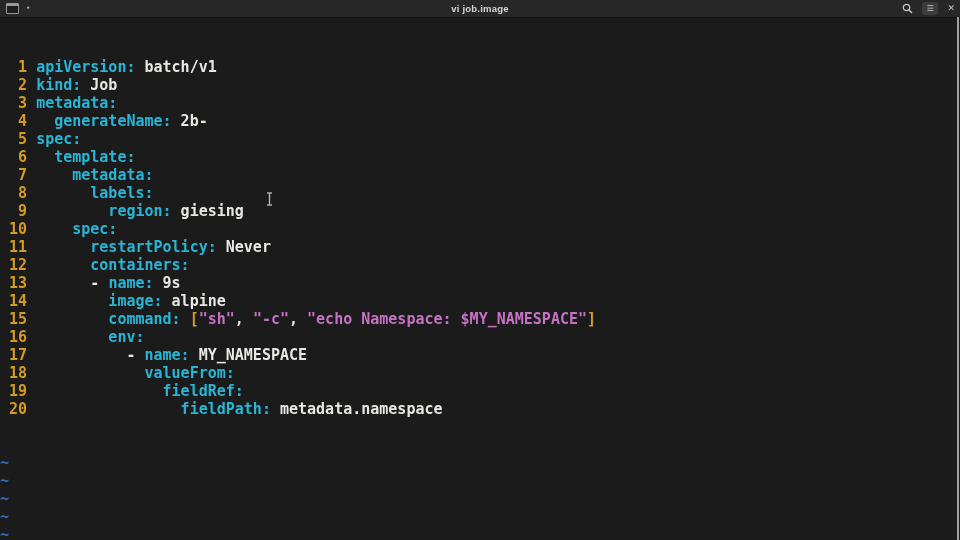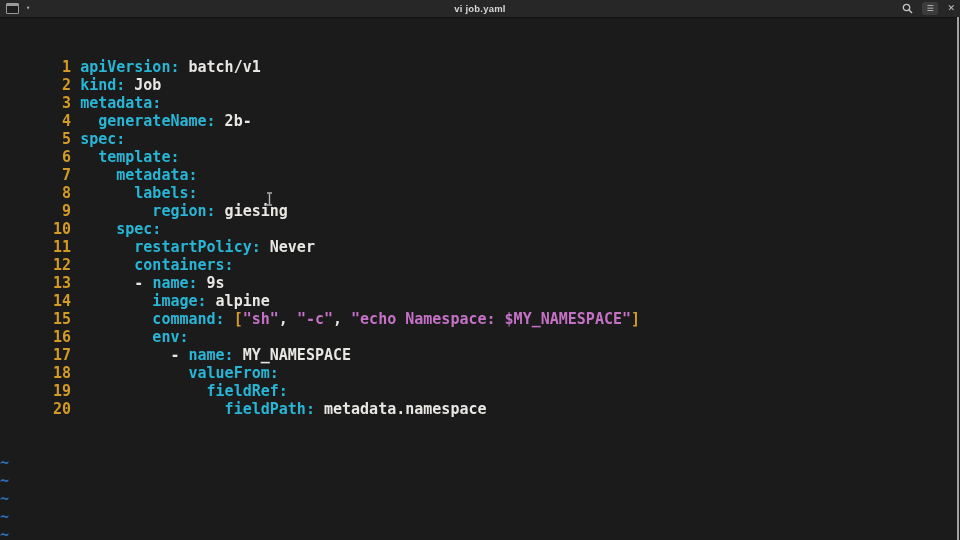--- a/index.html
+++ b/index.html
@@ -36,21 +36,21 @@
   .menu-glyph{font-size:8px;color:#cccccc;line-height:1;}
   .close-glyph{font-size:9px;color:#c4c4c4;line-height:1;font-family:"DejaVu Sans",sans-serif;}
   
   .term{
     position:relative;
     padding-top:4px;
     font-size:15px;font-weight:bold;line-height:18px;
     color:var(--c-val);
     white-space:pre;
   }
-  .row{height:18px;white-space:pre;margin-left:44px;}
+  .row{height:18px;white-space:pre;}
   .ln{color:var(--c-num);}
   .seg-key{color:var(--c-key);}
   .seg-val{color:var(--c-val);}
   .seg-str{color:var(--c-str);}
   .seg-br{color:var(--c-num);}
   .tilde-row{height:18px;color:var(--c-tilde);}
   
   .scrollbar{
     position:absolute;top:17px;right:1px;bottom:0;width:2px;
     background:#a2a2a2;
@@ -59,21 +59,21 @@
   .ibeam{position:absolute;left:265px;top:191px;width:9px;height:14px;}
 </style>
 </head>
 <body style="--c-key: #29b6d6; --c-val: #e9e7e3; --c-str: #c572c6; --c-num: #d39b25; --c-tilde: #2f6eb8; --c-status-bg: #ffffff; --c-status-fg: #131313; background: rgb(27, 27, 27);">
 
 <div class="titlebar">
   <div class="tb-left">
     <div class="term-icon"></div>
     <span class="tb-caret">▾</span>
   </div>
-  <span class="tb-title">vi job.yaml</span>
+  <span class="tb-title">vi job.image</span>
   <div class="tb-right">
     <span style="display:flex;align-items:center;">
       <svg width="11" height="11" viewBox="0 0 11 11">
           <circle cx="4.5" cy="4.5" r="3.2" fill="none" stroke="#c4c4c4" stroke-width="1.3"></circle>
           <line x1="7" y1="7" x2="10" y2="10" stroke="#c4c4c4" stroke-width="1.4"></line>
         </svg>
     </span>
     <div class="menu-btn">
       <span class="menu-glyph">☰</span>
     </div>

